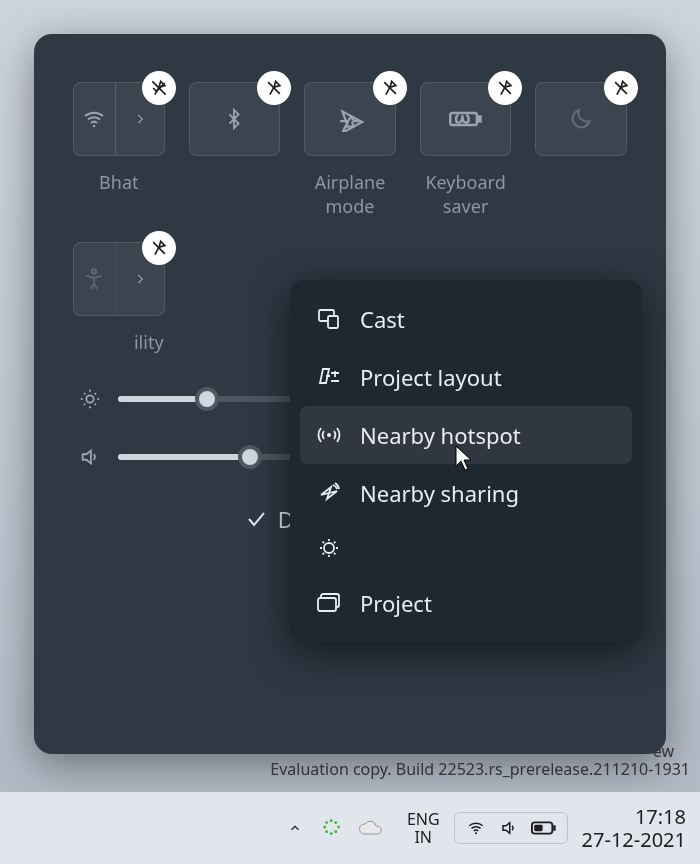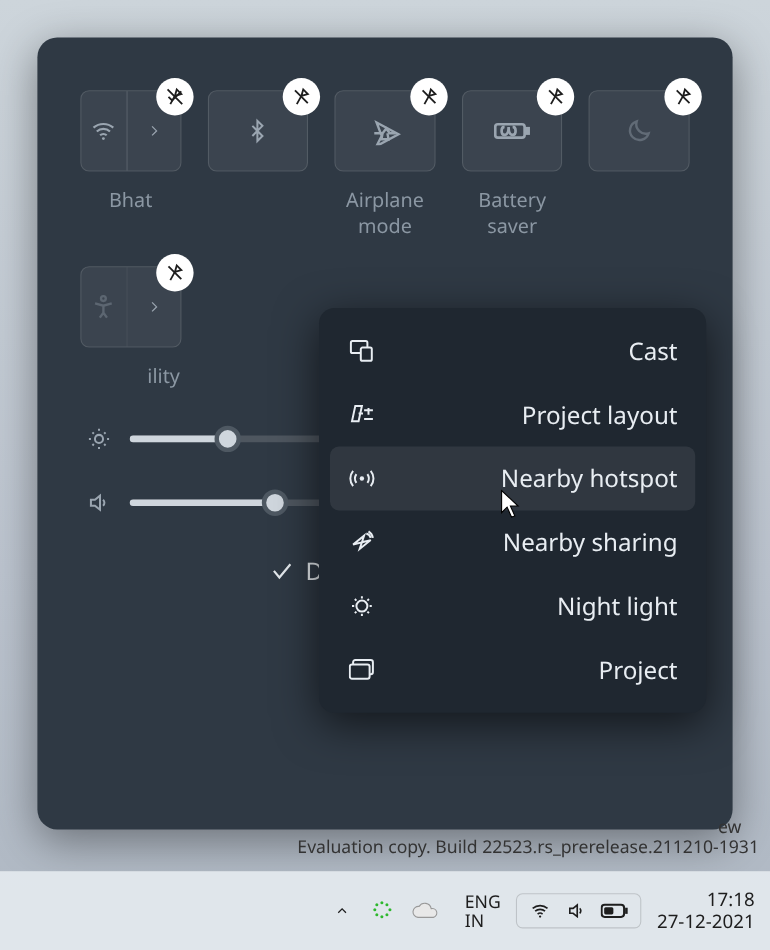--- a/index.html
+++ b/index.html
@@ -18,33 +18,33 @@
   .slider-row{display:flex;align-items:center;margin:26px 0;}
   .slider-row .sicon{width:32px;display:flex;justify-content:center;color:#9aa5b0;}
   .track{position:relative;flex:1;height:6px;background:rgba(255,255,255,.15);border-radius:3px;margin:0 12px;}
   .track .fill{position:absolute;left:0;top:0;bottom:0;background:#cfd6dd;border-radius:3px;}
   .thumb{position:absolute;top:50%;transform:translate(-50%,-50%);width:24px;height:24px;border-radius:50%;background:#cfd6dd;border:4px solid #4e5862;box-sizing:border-box;}
   .proj-btn{display:flex;align-items:center;justify-content:center;width:54px;height:40px;border:1px solid rgba(255,255,255,.15);border-radius:6px;color:#9aa5b0;gap:4px;}
   .footer{display:flex;justify-content:center;gap:50px;margin-top:18px;font-size:22px;color:#e3e8ec;}
   .footer .fbtn{display:flex;align-items:center;gap:10px;}
   
   .ctx{position:absolute;left:290px;top:280px;width:332px;background:#1f2730;border-radius:14px;padding:10px;box-shadow:0 10px 40px rgba(0,0,0,.6);z-index:10;color:#e8edf2;}
-  .ctx-item{display:flex;align-items:center;gap:18px;padding:14px 16px;border-radius:8px;font-size:22px;justify-content:space-between;}
+  .ctx-item{display:flex;align-items:center;gap:18px;padding:14px 16px;border-radius:8px;font-size:22px;}
   .ctx-item.hover{background:rgba(255,255,255,.08);}
   .ctx-item .cicon{width:26px;display:flex;justify-content:center;}
   .cursor{position:absolute;left:455px;top:445px;z-index:20;}
   
   .watermark{position:absolute;right:10px;top:758px;font-size:16px;color:#333;}
   .watermark .ew{position:absolute;right:16px;top:-18px;}
   
   .taskbar{position:absolute;left:0;bottom:0;width:700px;height:72px;background:rgba(230,235,240,.9);display:flex;align-items:center;justify-content:flex-end;padding:0 14px 0 0;box-sizing:border-box;color:#1e1e1e;font-size:16px;gap:14px;}
   .taskbar .chev{margin-right:4px;}
-  .lang{text-align:left;line-height:1.15;margin-left:11px;}
+  .lang{text-align:center;line-height:1.15;margin-left:11px;}
   .sysicons{display:flex;align-items:center;gap:12px;border:1px solid rgba(0,0,0,.15);border-radius:6px;padding:6px 10px;}
-  .clock{text-align:right;line-height:1.15;font-size:17px;}
+  .clock{text-align:right;line-height:1.15;font-size:20px;}
   svg{display:block;}
   .ico{stroke:#9aa5b0;stroke-width:2;fill:none;}
   .ico-dark{stroke:#1e1e1e;stroke-width:2;fill:none;}
 </style>
 </head>
 <body>
 
 <div class="desktop">
 
   <div class="panel">
@@ -114,21 +114,21 @@
                 <path d="M14 4l-2 7 7-2z M12 11l-5 9" fill="none" stroke="#1e1e1e" stroke-width="2"></path>
                 <line x1="5" y1="5" x2="19" y2="19" stroke="#1e1e1e" stroke-width="2"></line>
               </svg>
           </div>
           <svg width="34" height="22" viewBox="0 0 28 16" class="ico">
               <rect x="1" y="3" width="22" height="10" rx="2"></rect>
               <rect x="24" y="6" width="2" height="4"></rect>
               <path d="M8 5c-3 0-3 6 0 6 2 0 3-3 3-6 0 3 1 6 3 6 3 0 3-6 0-6"></path>
             </svg>
         </div>
-        <div class="tile-label">Battery saver</div>
+        <div class="tile-label">Keyboard saver</div>
       </div>
 
       <div class="tile">
         <div class="tile-btn">
           <div class="unpin">
             <svg width="20" height="20" viewBox="0 0 24 24">
                 <path d="M14 4l-2 7 7-2z M12 11l-5 9" fill="none" stroke="#1e1e1e" stroke-width="2"></path>
                 <line x1="5" y1="5" x2="19" y2="19" stroke="#1e1e1e" stroke-width="2"></line>
               </svg>
           </div>
@@ -257,21 +257,20 @@
       <span>Nearby sharing</span>
     </div>
     <div class="ctx-item">
       <span class="cicon">
           <svg width="24" height="24" viewBox="0 0 24 24" style="stroke:#e8edf2;stroke-width:1.8;fill:none">
             <circle cx="12" cy="12" r="5"></circle>
             <path d="M12 3v2M12 19v2M3 12h2M19 12h2M5.6 5.6l1.4 1.4M17 17l1.4 1.4M5.6 18.4L7 17M17 7l1.4-1.4"></path>
             <path d="M14 9a4 4 0 0 0 0 6 4 4 0 0 1 0-6z" fill="#e8edf2" stroke="none"></path>
           </svg>
         </span>
-      <span>Night light</span>
     </div>
     <div class="ctx-item">
       <span class="cicon">
           <svg width="24" height="22" viewBox="0 0 24 22" style="stroke:#e8edf2;stroke-width:1.8;fill:none">
             <rect x="4" y="2" width="18" height="13" rx="2"></rect>
             <rect x="1" y="6" width="18" height="13" rx="2" fill="#1f2730"></rect>
           </svg>
         </span>
       <span>Project</span>
     </div>

